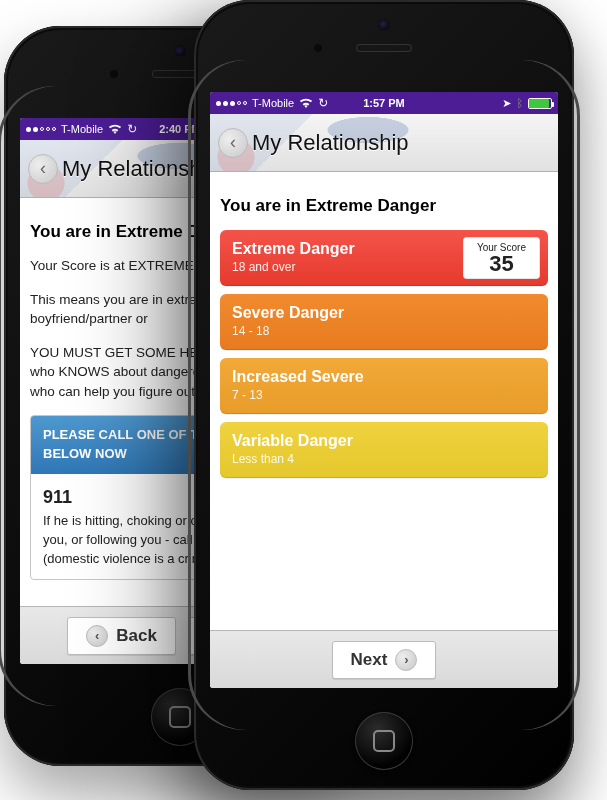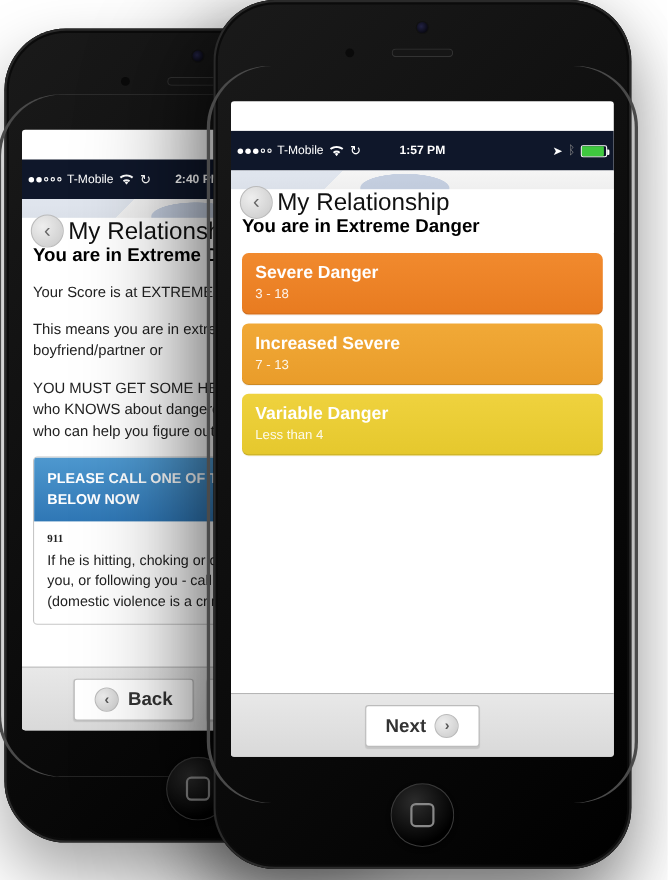--- a/index.html
+++ b/index.html
@@ -44,24 +44,23 @@
     width: 18px; height: 18px; border: 2px solid #888; border-radius: 5px;
   }
 
   .screen {
     position: absolute; left: 16px; right: 16px; top: 92px; bottom: 102px;
     background: #fff; border-radius: 3px; overflow: hidden;
   }
 
   
   .status-bar {
-    height: 36px; background: #0f172a; color: #fff; font-size: 11px;
+    height: 22px; background: #4c1d95; color: #fff; font-size: 11px;
     display: flex; align-items: center; padding: 0 6px; justify-content: space-between;
     font-weight: 500;
-    margin-top: 27px;
   }
   .status-left, .status-right { display: flex; align-items: center; gap: 5px; }
   .dots { display: flex; gap: 2px; align-items: center; }
   .dots span { width: 5px; height: 5px; border-radius: 50%; background: #fff; display: inline-block; }
   .dots span.empty { background: transparent; border: 1px solid #fff; width: 4px; height: 4px; }
   .wifi-icon { width: 14px; height: 10px; }
   .loop-icon { font-size: 12px; line-height: 1; }
   .status-time { position: absolute; left: 50%; transform: translateX(-50%); font-weight: 700; }
   .battery {
     width: 24px; height: 11px; border: 1px solid #fff; border-radius: 2px; position: relative;
@@ -145,21 +144,21 @@
 
   
   .body-text { font-size: 13.5px; color: #222; line-height: 1.45; }
   .body-text p { margin-bottom: 14px; }
   .call-box { border: 1px solid #c6c6c6; border-radius: 4px; overflow: hidden; margin-top: 6px; }
   .call-header {
     background: linear-gradient(#4e98cf,#2f77b5); color:#fff; font-weight:700; font-size:13px;
     padding: 10px 12px;
   }
   .call-body { padding: 10px 12px; font-size: 13px; color:#222; }
-  .call-body .num { font-weight: 700; font-size: 10px; margin-bottom: 2px; font-family: Liberation Serif, serif; }
+  .call-body .num { font-weight: 700; font-size: 18px; margin-bottom: 2px; }
 
   
   #phone-left { left: 4px; top: 26px; width: 352px; height: 740px; }
   #phone-right { left: 194px; top: 0px; width: 380px; height: 790px; z-index: 5; }
   #phone-right .screen { top: 92px; }
 
   
   #phone-right { filter: drop-shadow(-30px 20px 40px rgba(0,0,0,0.35)); }
 </style>
 </head>
@@ -269,23 +268,31 @@
       <div class="deco"></div>
       <div class="back-chevron">
         <span>‹</span>
       </div>
       <div class="app-title">My Relationship</div>
     </div>
 
     <div class="content">
       <div class="heading">You are in Extreme Danger</div>
 
+      <div class="danger-row row-extreme">
+        <div class="title">Extreme Danger</div>
+        <div class="range">18 and over</div>
+        <div class="score-badge">
+          <div class="lbl">Your Score</div>
+          <div class="num">35</div>
+        </div>
+      </div>
       <div class="danger-row row-severe">
         <div class="title">Severe Danger</div>
-        <div class="range">3 - 18</div>
+        <div class="range">14 - 18</div>
       </div>
       <div class="danger-row row-increased">
         <div class="title">Increased Severe</div>
         <div class="range">7 - 13</div>
       </div>
       <div class="danger-row row-variable">
         <div class="title">Variable Danger</div>
         <div class="range">Less than 4</div>
       </div>
     </div>

